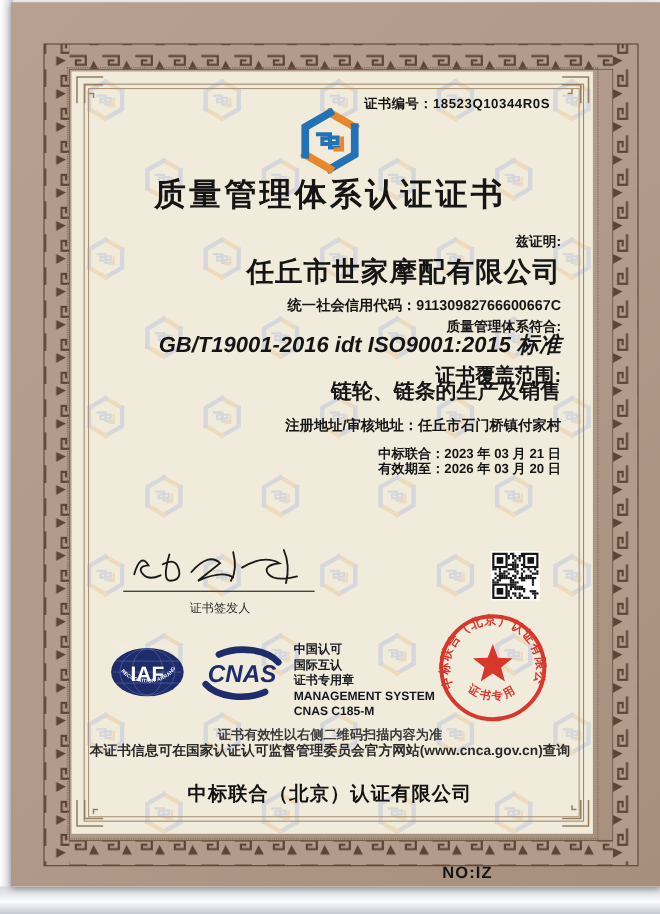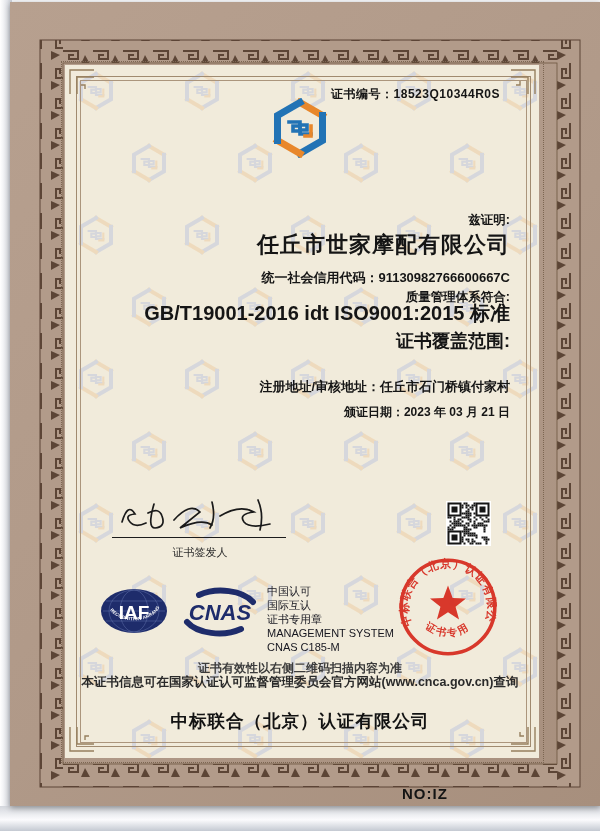--- a/index.html
+++ b/index.html
@@ -16,36 +16,36 @@
   #frame-outer{left:76px;top:76px;width:453px;height:669px;border:1px solid #a08a6f;}
   #frame-inner{left:80px;top:80px;width:445px;height:661px;border:1px solid #ab957c;}
   .corner{width:26px;height:26px;}
   
   .blk{color:#151515;}
   #cert-no{top:86px;right:100px;font-size:12px;font-weight:bold;letter-spacing:.5px;}
   #logo{left:271px;top:98px;width:58px;height:60px;}
   #title{left:0;top:157px;width:600px;text-align:center;font-size:29px;font-weight:bold;letter-spacing:3px;}
   .rline{right:90px;text-align:right;white-space:nowrap;font-weight:bold;}
   #l-certify{top:212px;font-size:12.5px;text-align:center;}
-  #l-company{top:230px;font-size:22px;letter-spacing:1px;}
+  #l-company{top:230px;font-size:25px;letter-spacing:1px;}
   #l-credit{top:269px;font-size:13px;}
   #l-conform{top:289px;font-size:12.5px;}
-  #l-standard{top:300px;font-size:20px;}
+  #l-standard{top:300px;font-size:20px;font-style:italic;}
   #l-scopelab{top:329px;font-size:18px;}
   #l-scope{top:343px;font-size:19px;}
   #l-address{top:378px;font-size:13px;}
   #l-issue{top:404px;font-size:12px;}
   #l-valid{top:418px;font-size:12px;}
   #sig-svg{left:108px;top:490px;width:185px;height:50px;}
   #sig-line{left:112px;top:537px;width:174px;border-bottom:1.6px solid #1c1c1c;}
   #sig-label{left:145px;top:545px;width:110px;text-align:center;font-size:11px;color:#2b2b2b;}
   #qr{left:446px;top:501px;width:45px;height:45px;}
   #iaf{left:99px;top:588px;width:70px;height:46px;}
   #cnas{left:183px;top:586px;width:74px;height:52px;}
-  #acc-text{left:267px;top:584px;font-size:11px;font-weight:normal;line-height:14px;color:#16161f;}
+  #acc-text{left:267px;top:584px;font-size:11px;font-weight:bold;line-height:14px;color:#16161f;}
   #seal{left:394px;top:553px;width:108px;height:108px;}
   .cline{left:3px;width:594px;text-align:center;font-weight:bold;}
   #f-validity{top:660px;font-size:12px;color:#3c3c3c;}
   #f-info{top:674px;font-size:12.5px;color:#2a2a2a;}
   #f-web{top:689px;font-size:12.5px;color:#2a2a2a;}
   #f-org{top:709px;font-size:17.5px;letter-spacing:1px;color:#121212;}
   #f-addr{top:731px;font-size:11.5px;font-weight:normal;color:#333;}
   #serial{left:402px;top:785px;font-size:15px;font-weight:bold;letter-spacing:1px;color:#141414;}
   .wm{position:absolute;opacity:.5;}
 </style>
@@ -603,29 +603,32 @@
           <path d="M28,4.5 L50.5,17.5" stroke="#e8872b" stroke-width="7"></path>
           <path d="M50.5,17.5 L50.5,42.5 L28,55.5" stroke="#2273b5" stroke-width="7"></path>
           <path d="M28,55.5 L5.5,42.5" stroke="#e8872b" stroke-width="7"></path>
           <path d="M5.5,42.5 L5.5,17.5 L28,4.5" stroke="#2273b5" stroke-width="7"></path>
           <path d="M17,24 h11 v9 h-7 v-5 h4" stroke="#2273b5" stroke-width="3.6"></path>
           <path d="M39,36 h-11 v-9 h7 v5 h-4" stroke="#2273b5" stroke-width="3.6"></path>
           <path d="M39,28 v10 h-6" stroke="#e8872b" stroke-width="3.6"></path>
         </g>
       </svg></div>
 
+  <div class="abs blk" id="title">质量管理体系认证证书</div>
 
   <div class="abs blk rline" id="l-certify">兹证明:</div>
   <div class="abs blk rline" id="l-company">任丘市世家摩配有限公司</div>
   <div class="abs blk rline" id="l-credit"><span>统一社会信用代码：</span><span>91130982766600667C</span></div>
   <div class="abs blk rline" id="l-conform">质量管理体系符合:</div>
   <div class="abs blk rline" id="l-standard">GB/T19001-2016 idt ISO9001:2015 标准</div>
   <div class="abs blk rline" id="l-scopelab">证书覆盖范围:</div>
+  <div class="abs blk rline" id="l-scope">链轮、链条的生产及销售</div>
   <div class="abs blk rline" id="l-address"><span>注册地址/审核地址：</span><span>任丘市石门桥镇付家村</span></div>
-  <div class="abs blk rline" id="l-issue"><span>颁证日期：</span><span>2023 年 03 月 21 日</span></div>
+  <div class="abs blk rline" id="l-issue"><span>中标联合：</span><span>2023 年 03 月 21 日</span></div>
+  <div class="abs blk rline" id="l-valid"><span>有效期至：</span><span>2026 年 03 月 20 日</span></div>
 
   <svg class="abs" id="sig-svg" viewBox="0 0 185 50">
     <g fill="none" stroke="#1a1a1a" stroke-width="1.7" stroke-linecap="round">
       <path d="M14,32 q6,-20 13,-8 q-11,1 -5,8 q5,6 16,1"></path>
       <path d="M46,14 q-7,24 1,24 q11,-1 7,-12 q-3,-9 -14,-3"></path>
       <path d="M66,30 q16,-18 26,-8 l-20,16 q22,-10 32,-3"></path>
       <path d="M104,12 q4,16 -2,26"></path>
       <path d="M112,26 q20,-12 34,-4 q-16,2 -10,10 q6,7 26,2"></path>
       <path d="M150,10 q6,14 2,30"></path>
     </g>

